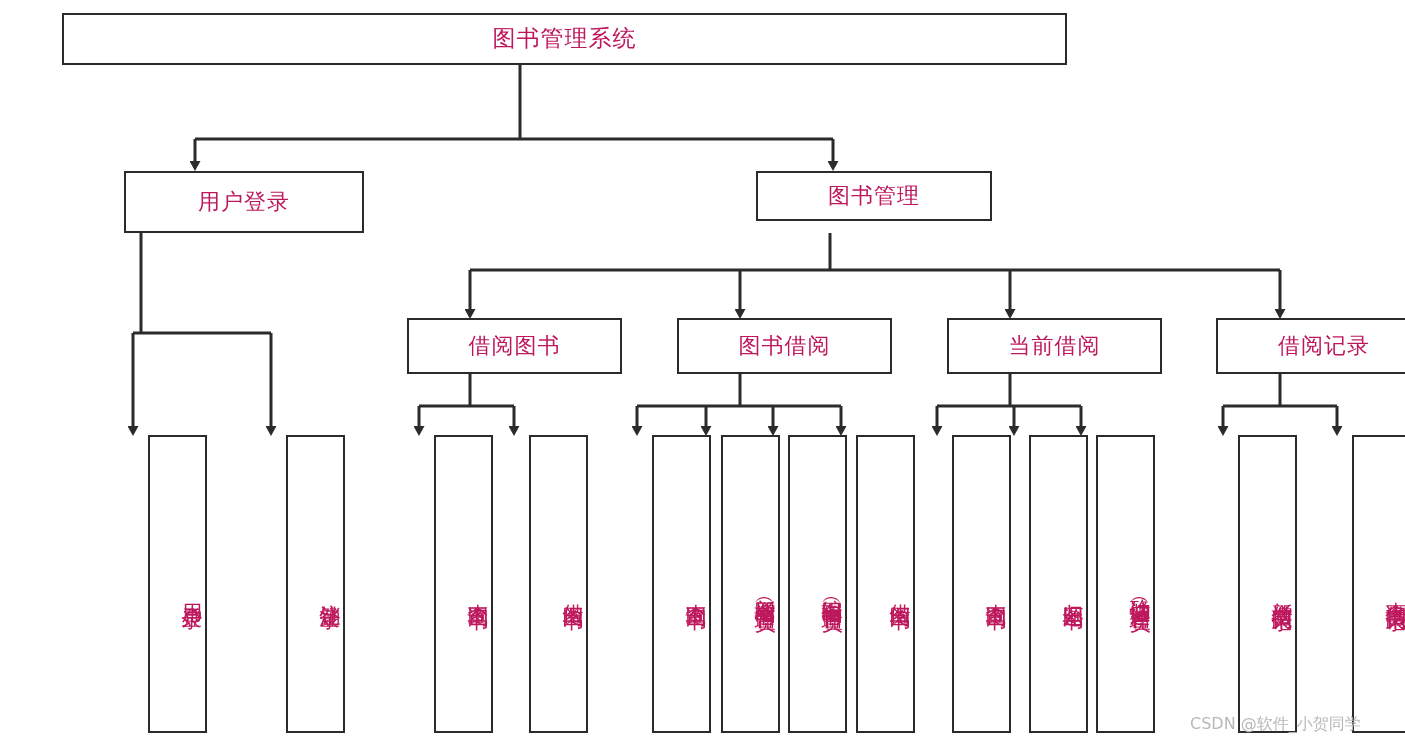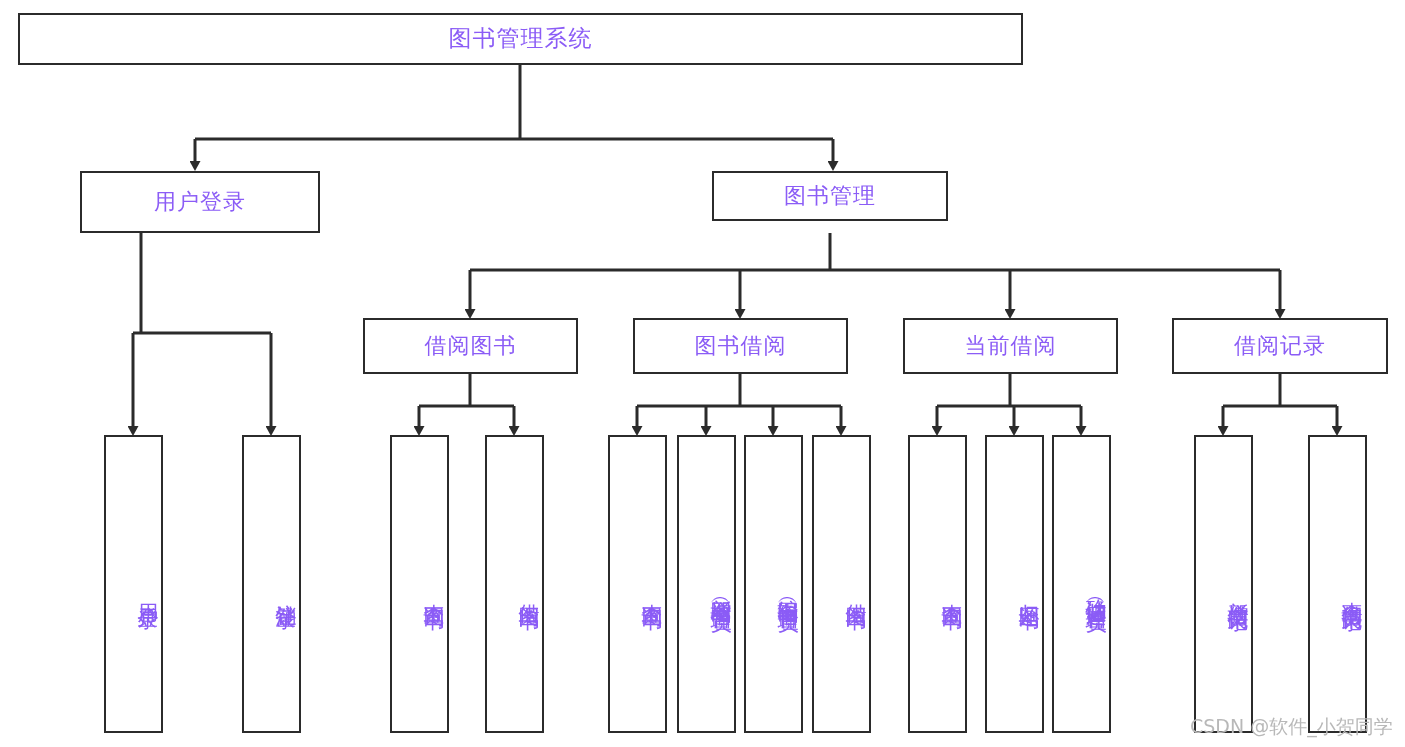--- a/index.html
+++ b/index.html
@@ -25,22 +25,23 @@
     height: 747px;
   }
   .node {
     position: absolute;
     box-sizing: border-box;
     border: 2px solid #2b2b2b;
     background: #ffffff;
     display: flex;
     align-items: center;
     justify-content: center;
-    color: #8b5cf6;
+    color: #be185d;
     z-index: 2;
+    margin-left: 44px;
   }
   .node.horiz {
     font-size: 22px;
     letter-spacing: 1px;
     line-height: 1.2;
   }
   .node.root {
     font-size: 23px;
   }
   .node.vert {
@@ -55,21 +56,21 @@
   }
   .node.vert .vlabel {
     writing-mode: vertical-rl;
     text-orientation: upright;
     white-space: nowrap;
   }
   .watermark {
     position: absolute;
     left: 1190px;
     top: 714px;
-    font-size: 19px;
+    font-size: 16px;
     color: #b8b8b8;
     white-space: nowrap;
     z-index: 3;
     font-family: "DejaVu Sans", sans-serif;
   }
 </style>
 </head>
 <body>
 
 <div id="canvas">

